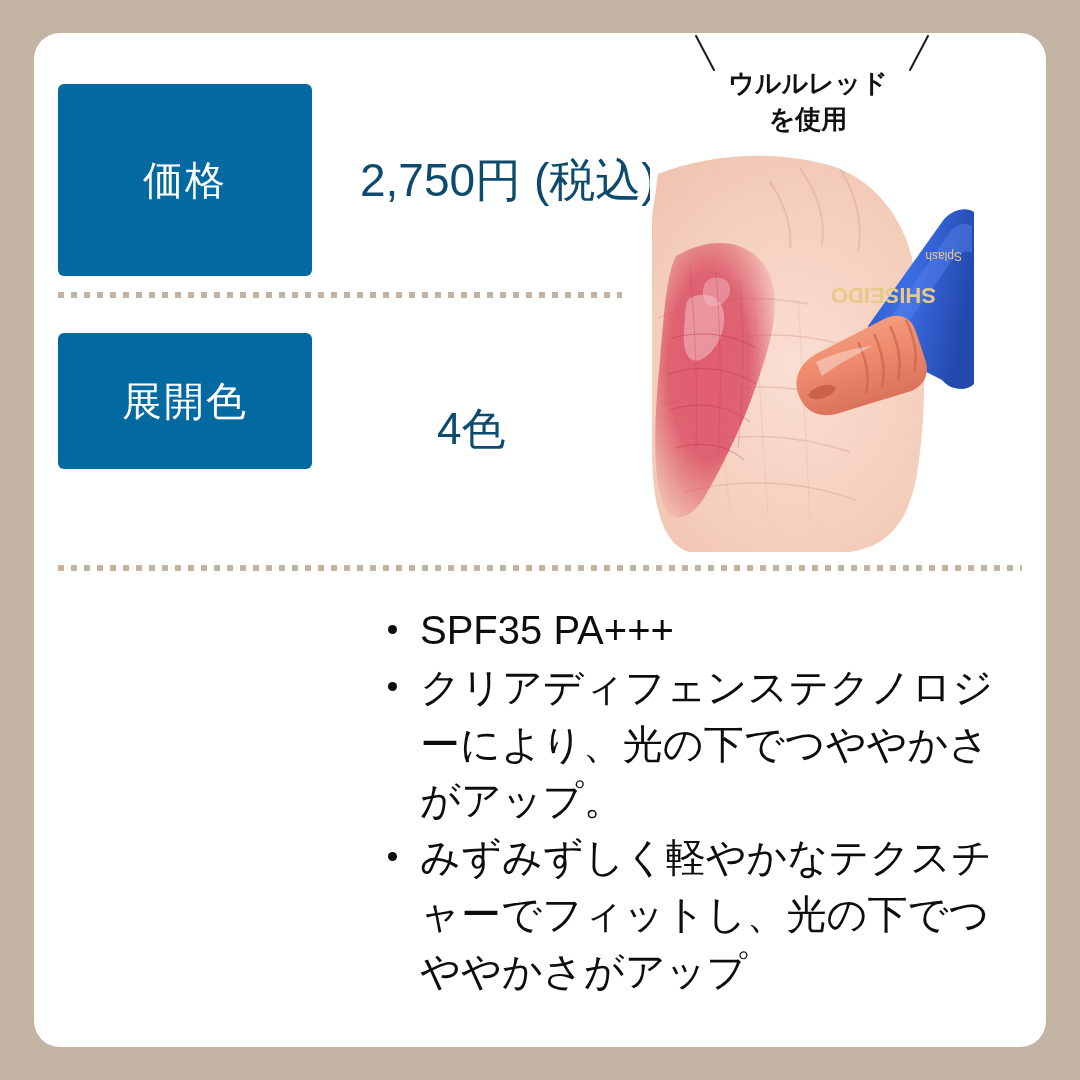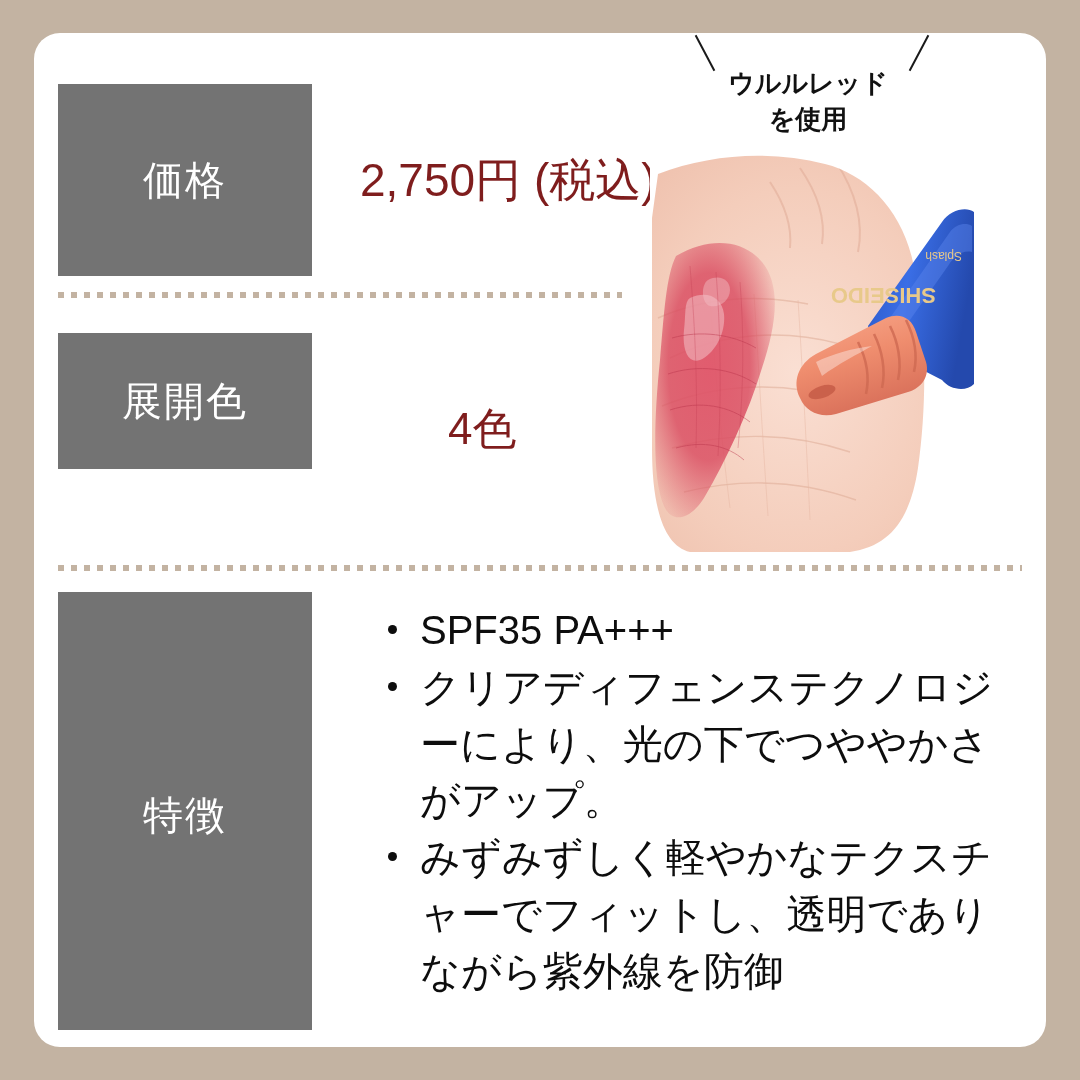--- a/index.html
+++ b/index.html
@@ -27,56 +27,57 @@
     top: 33px;
     width: 1012px;
     height: 1014px;
     background: #ffffff;
     border-radius: 26px;
   }
 
   
   .label-block {
     position: absolute;
-    background: #737373;
+    background: #0369a1;
     display: flex;
     align-items: center;
     justify-content: center;
     color: #ffffff;
     font-size: 40px;
     letter-spacing: 2px;
     font-weight: 400;
+    border-radius: 6px;
   }
   .label-block.price   { left: 58px;  top: 84px;  width: 254px; height: 192px; }
   .label-block.colors  { left: 58px;  top: 333px; width: 254px; height: 136px; }
   .label-block.feature { left: 58px;  top: 592px; width: 254px; height: 438px;
                          align-items: flex-start; padding-top: 0; }
   .label-block.feature .lbl-text {
     position: absolute;
     top: 196px;
     left: 0;
     width: 100%;
     text-align: center;
   }
 
   
   .value {
     position: absolute;
-    color: #7f1d1d;
+    color: #0c4a6e;
     font-weight: 400;
   }
   .value.price-value {
     left: 360px;
     top: 150px;
     font-size: 46px;
     letter-spacing: 0px;
     white-space: nowrap;
   }
   .value.colors-value {
-    left: 448px;
+    left: 437px;
     top: 400px;
     font-size: 44px;
     white-space: nowrap;
   }
 
   
   .feature-list {
     position: absolute;
     left: 380px;
     top: 602px;
@@ -168,28 +169,25 @@
 
   <div class="divider d1"></div>
 
   <div class="label-block colors">
     <span class="lbl-text">展開色</span>
   </div>
   <div class="value colors-value">4色</div>
 
   <div class="divider d2"></div>
 
-  <div class="label-block feature">
-    <span class="lbl-text">特徴</span>
-  </div>
 
   <ul class="feature-list">
     <li>SPF35 PA+++</li>
     <li>クリアディフェンステクノロジーにより、光の下でつややかさがアップ。</li>
-    <li>みずみずしく軽やかなテクスチャーでフィットし、透明でありながら紫外線を防御</li>
+    <li>みずみずしく軽やかなテクスチャーでフィットし、光の下でつややかさがアップ</li>
   </ul>
 
   <div class="annotation">
     <div>ウルルレッド</div>
     <div class="line2">を使用</div>
   </div>
   <div class="slash left"></div>
   <div class="slash right"></div>
 
   <div class="photo">

